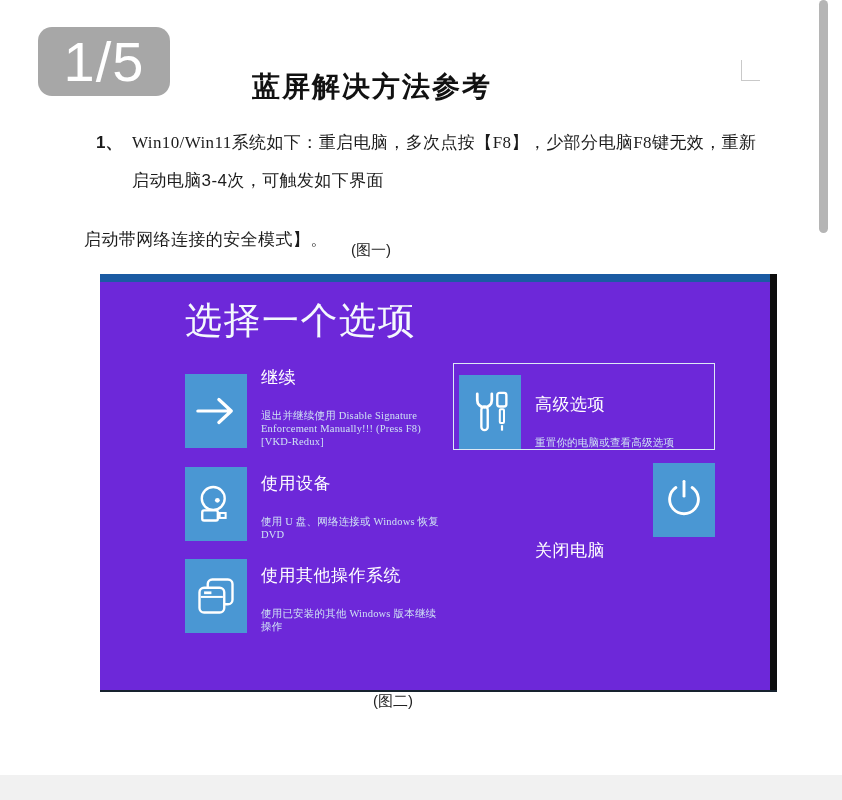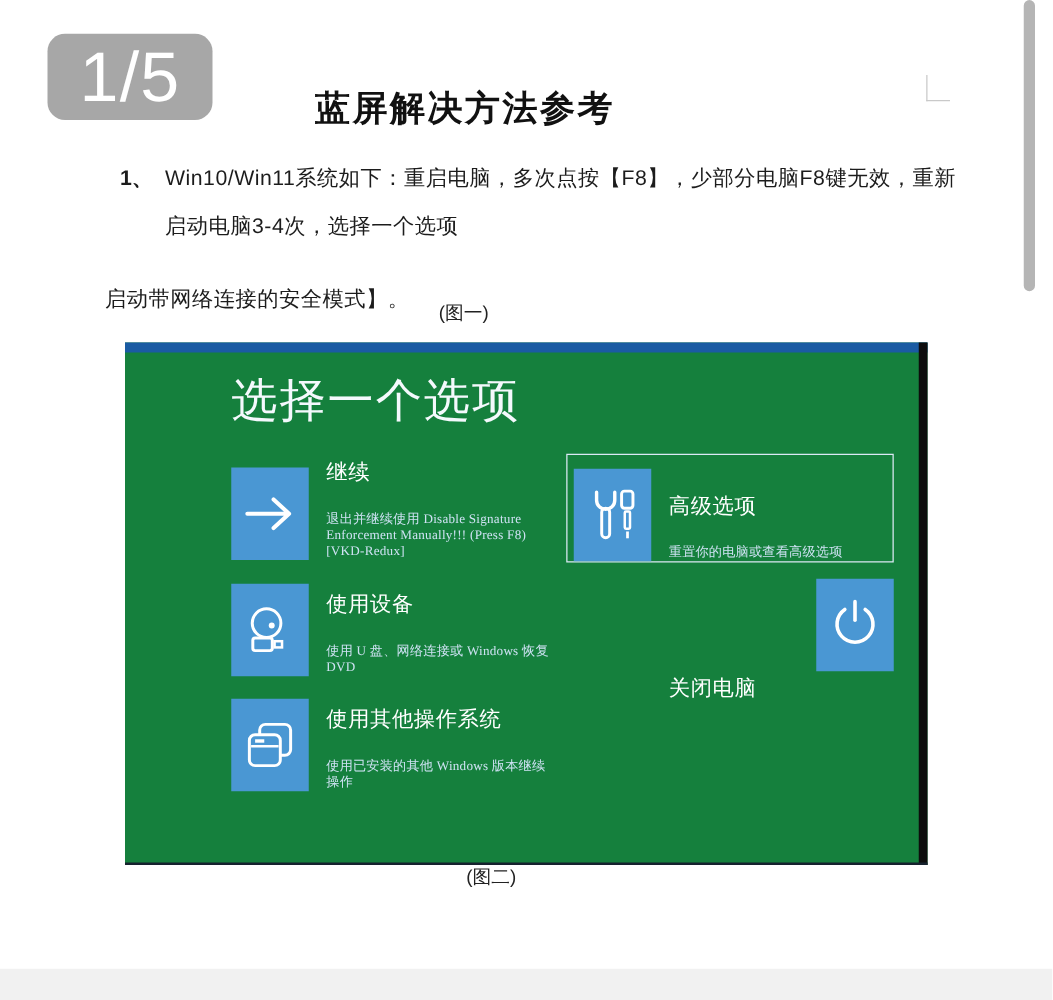--- a/index.html
+++ b/index.html
@@ -30,34 +30,35 @@
     border-left:1px solid #c9c9c9;border-bottom:1px solid #c9c9c9;
   }
   
   .scrollbar-thumb{
     position:absolute;left:819px;top:0;width:9px;height:233px;
     background:#b5b5b5;border-radius:5px;
   }
   
   .txt{position:absolute;font-size:17px;color:#1c1c1c;white-space:nowrap;}
   .p1-marker{left:96px;top:131px;font-weight:bold;}
-  .p1-line1{left:132px;top:131px;letter-spacing:.4px;}
+  .p1-line1{left:132px;top:131px;letter-spacing:.4px;font-family:Liberation Serif, serif;}
   .p1-line2{left:132px;top:169px;letter-spacing:.4px;}
   .p2-line1{left:84px;top:197px;letter-spacing:.4px;}
   .p2-line2{left:84px;top:228px;letter-spacing:.4px;}
   .figure-caption{
     position:absolute;left:0;right:100px;text-align:center;
     font-size:15px;color:#222;
   }
   .caption-top{top:241px;}
   .caption-bottom{top:692px;padding-left:44px;}
   
   .shot{
     position:absolute;left:100px;top:274px;width:642px;height:418px;
-    background:#15803d;
+    background:#6d28d9;
+    padding-left:35px;
   }
   .shot-topstrip{position:absolute;left:0;top:0;right:0;height:8px;background:#1a5ba3;}
   .shot-rightstrip{position:absolute;right:0;top:0;width:7px;height:100%;background:#0d0d0d;}
   .shot-bottomline{position:absolute;left:0;right:0;bottom:0;height:2px;background:#16222e;}
   .rs-title{
     position:absolute;left:85px;top:22px;
     font-size:37px;font-weight:300;color:#f4f9fd;letter-spacing:1.5px;
     white-space:nowrap;
   }
   .tile{
@@ -97,21 +98,21 @@
   </div>
 
   <div class="doc-title">蓝屏解决方法参考</div>
 
   <div class="corner-mark"></div>
 
   <div class="scrollbar-thumb"></div>
 
   <span class="txt p1-marker">1、</span>
   <span class="txt p1-line1">Win10/Win11系统如下：重启电脑，多次点按【F8】，少部分电脑F8键无效，重新</span>
-  <span class="txt p1-line2">启动电脑3-4次，选择一个选项</span>
+  <span class="txt p1-line2">启动电脑3-4次，可触发如下界面</span>
   <span class="txt p2-line2">启动带网络连接的安全模式】。</span>
 
   <div class="figure-caption caption-top">(图一)</div>
 
   <div class="shot">
     <div class="shot-topstrip"></div>
     <div class="shot-rightstrip"></div>
     <div class="shot-bottomline"></div>
 
     <div class="rs-title">选择一个选项</div>

